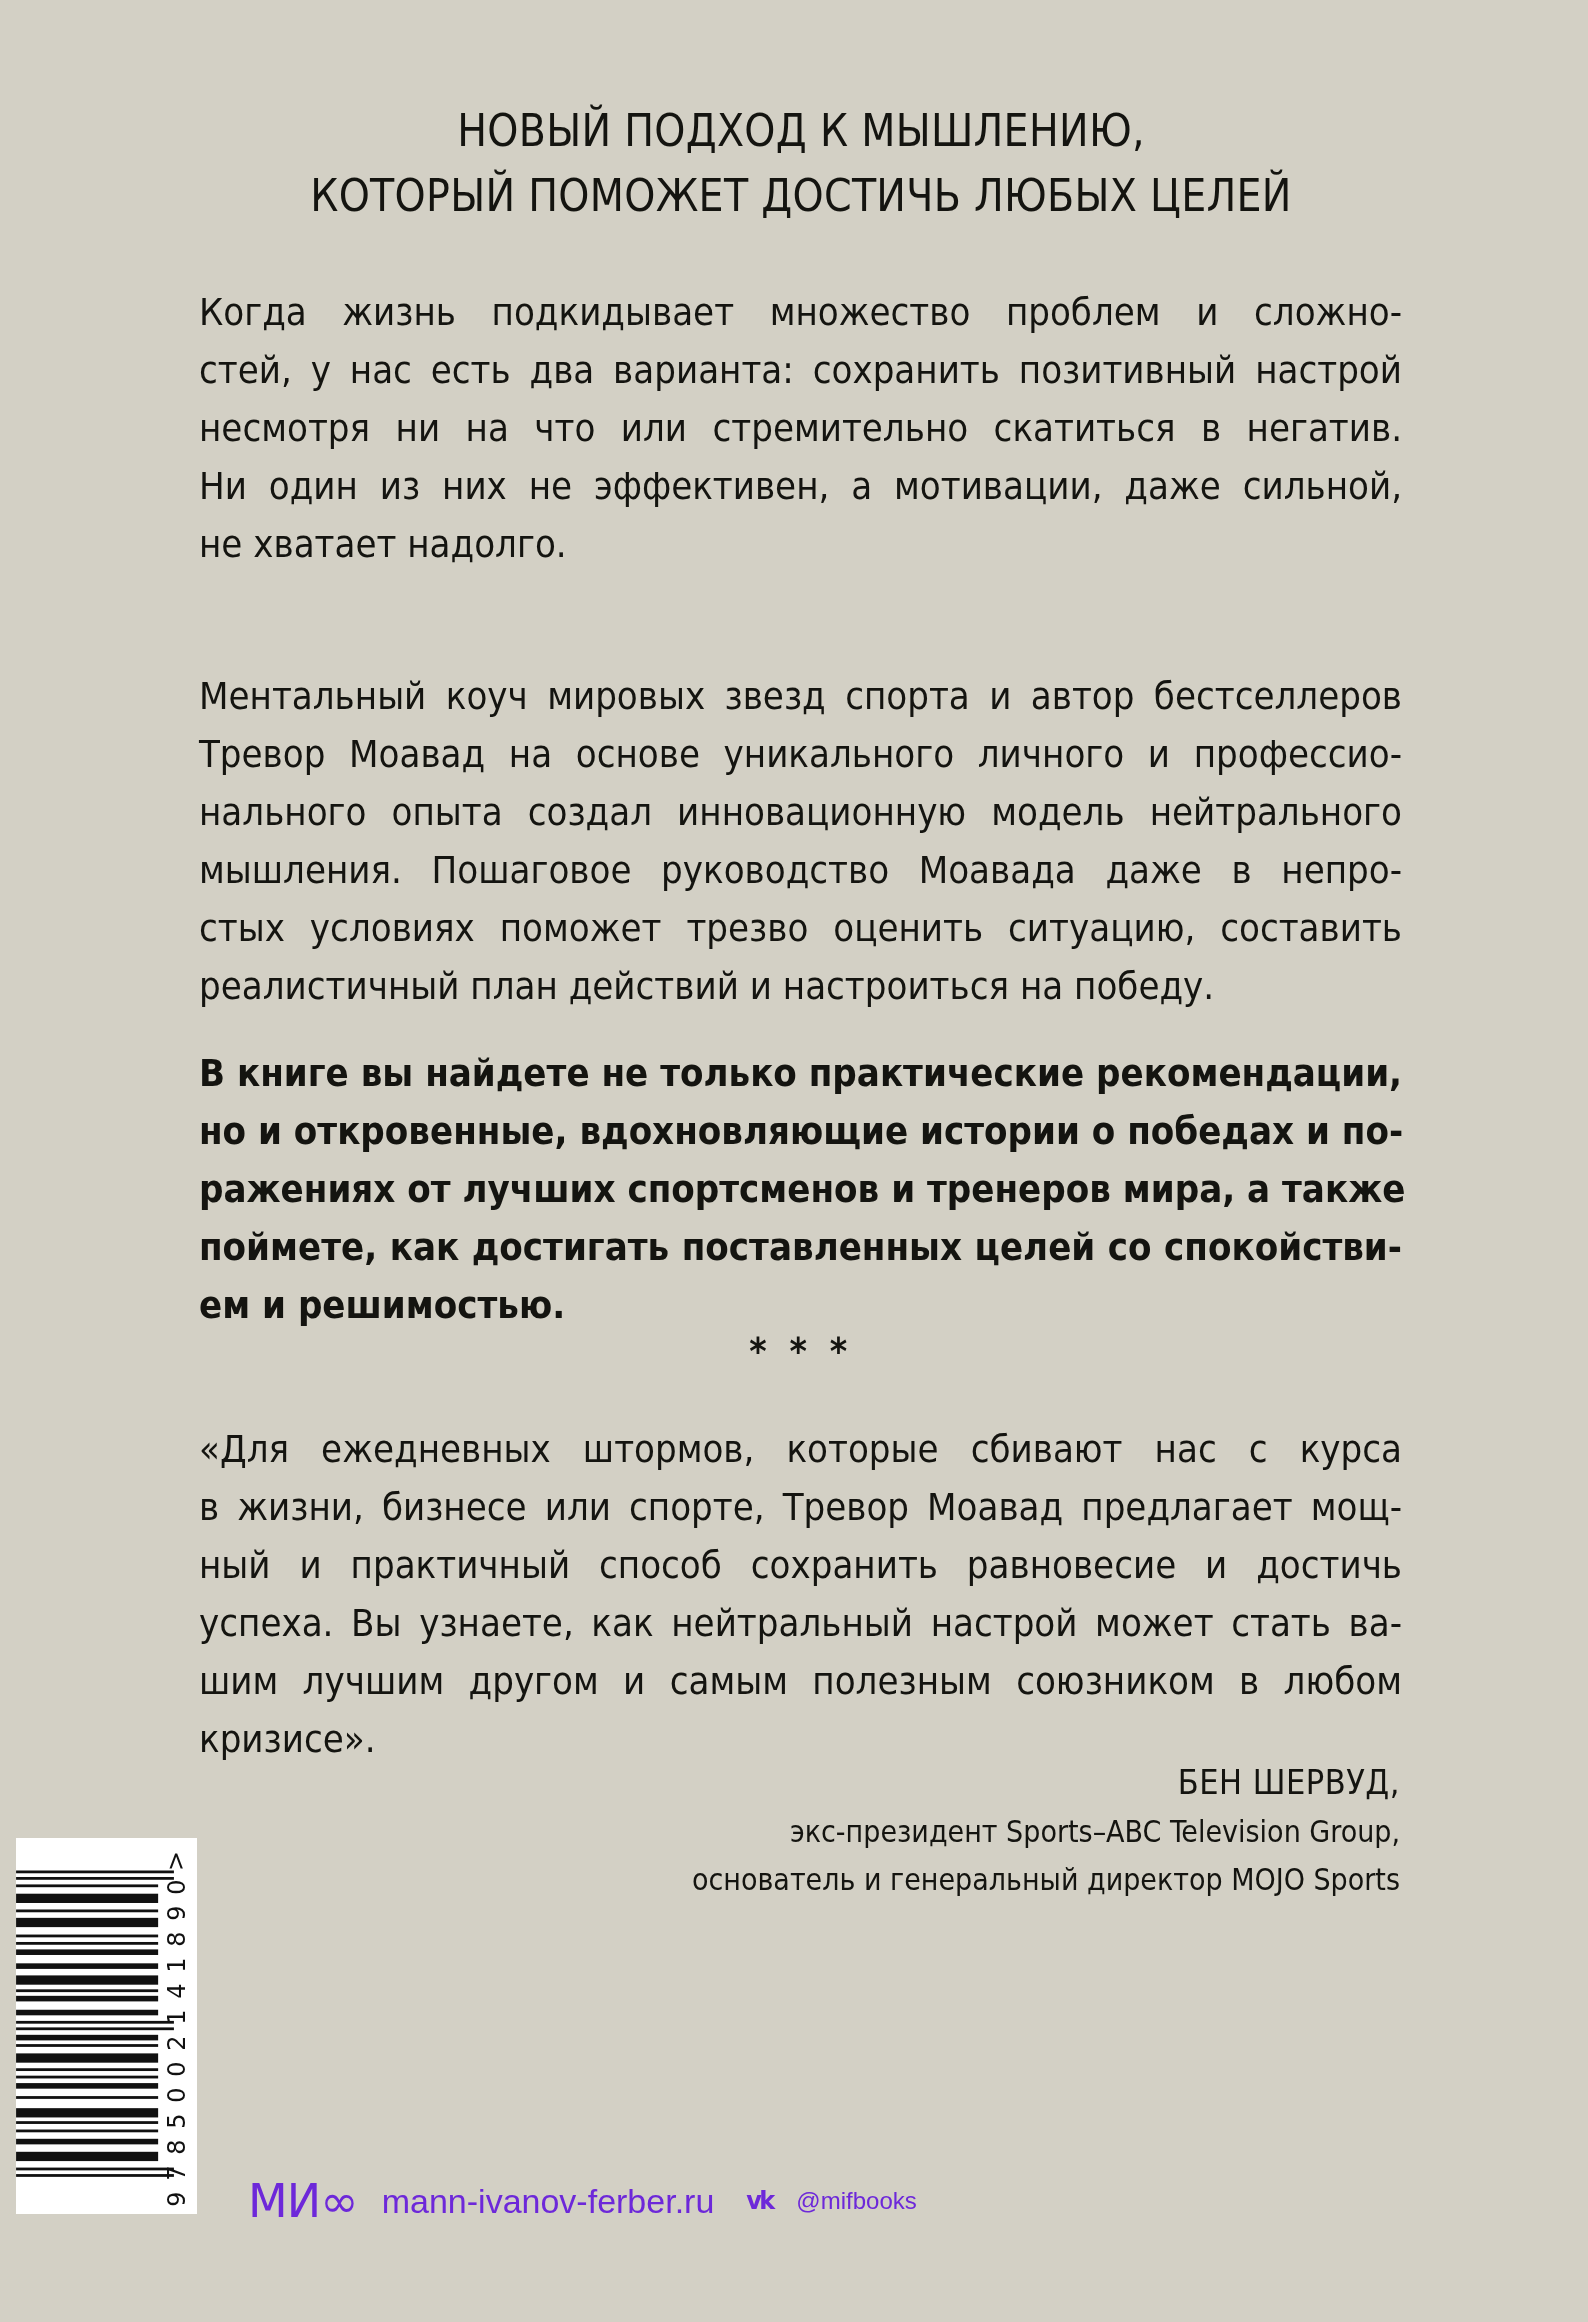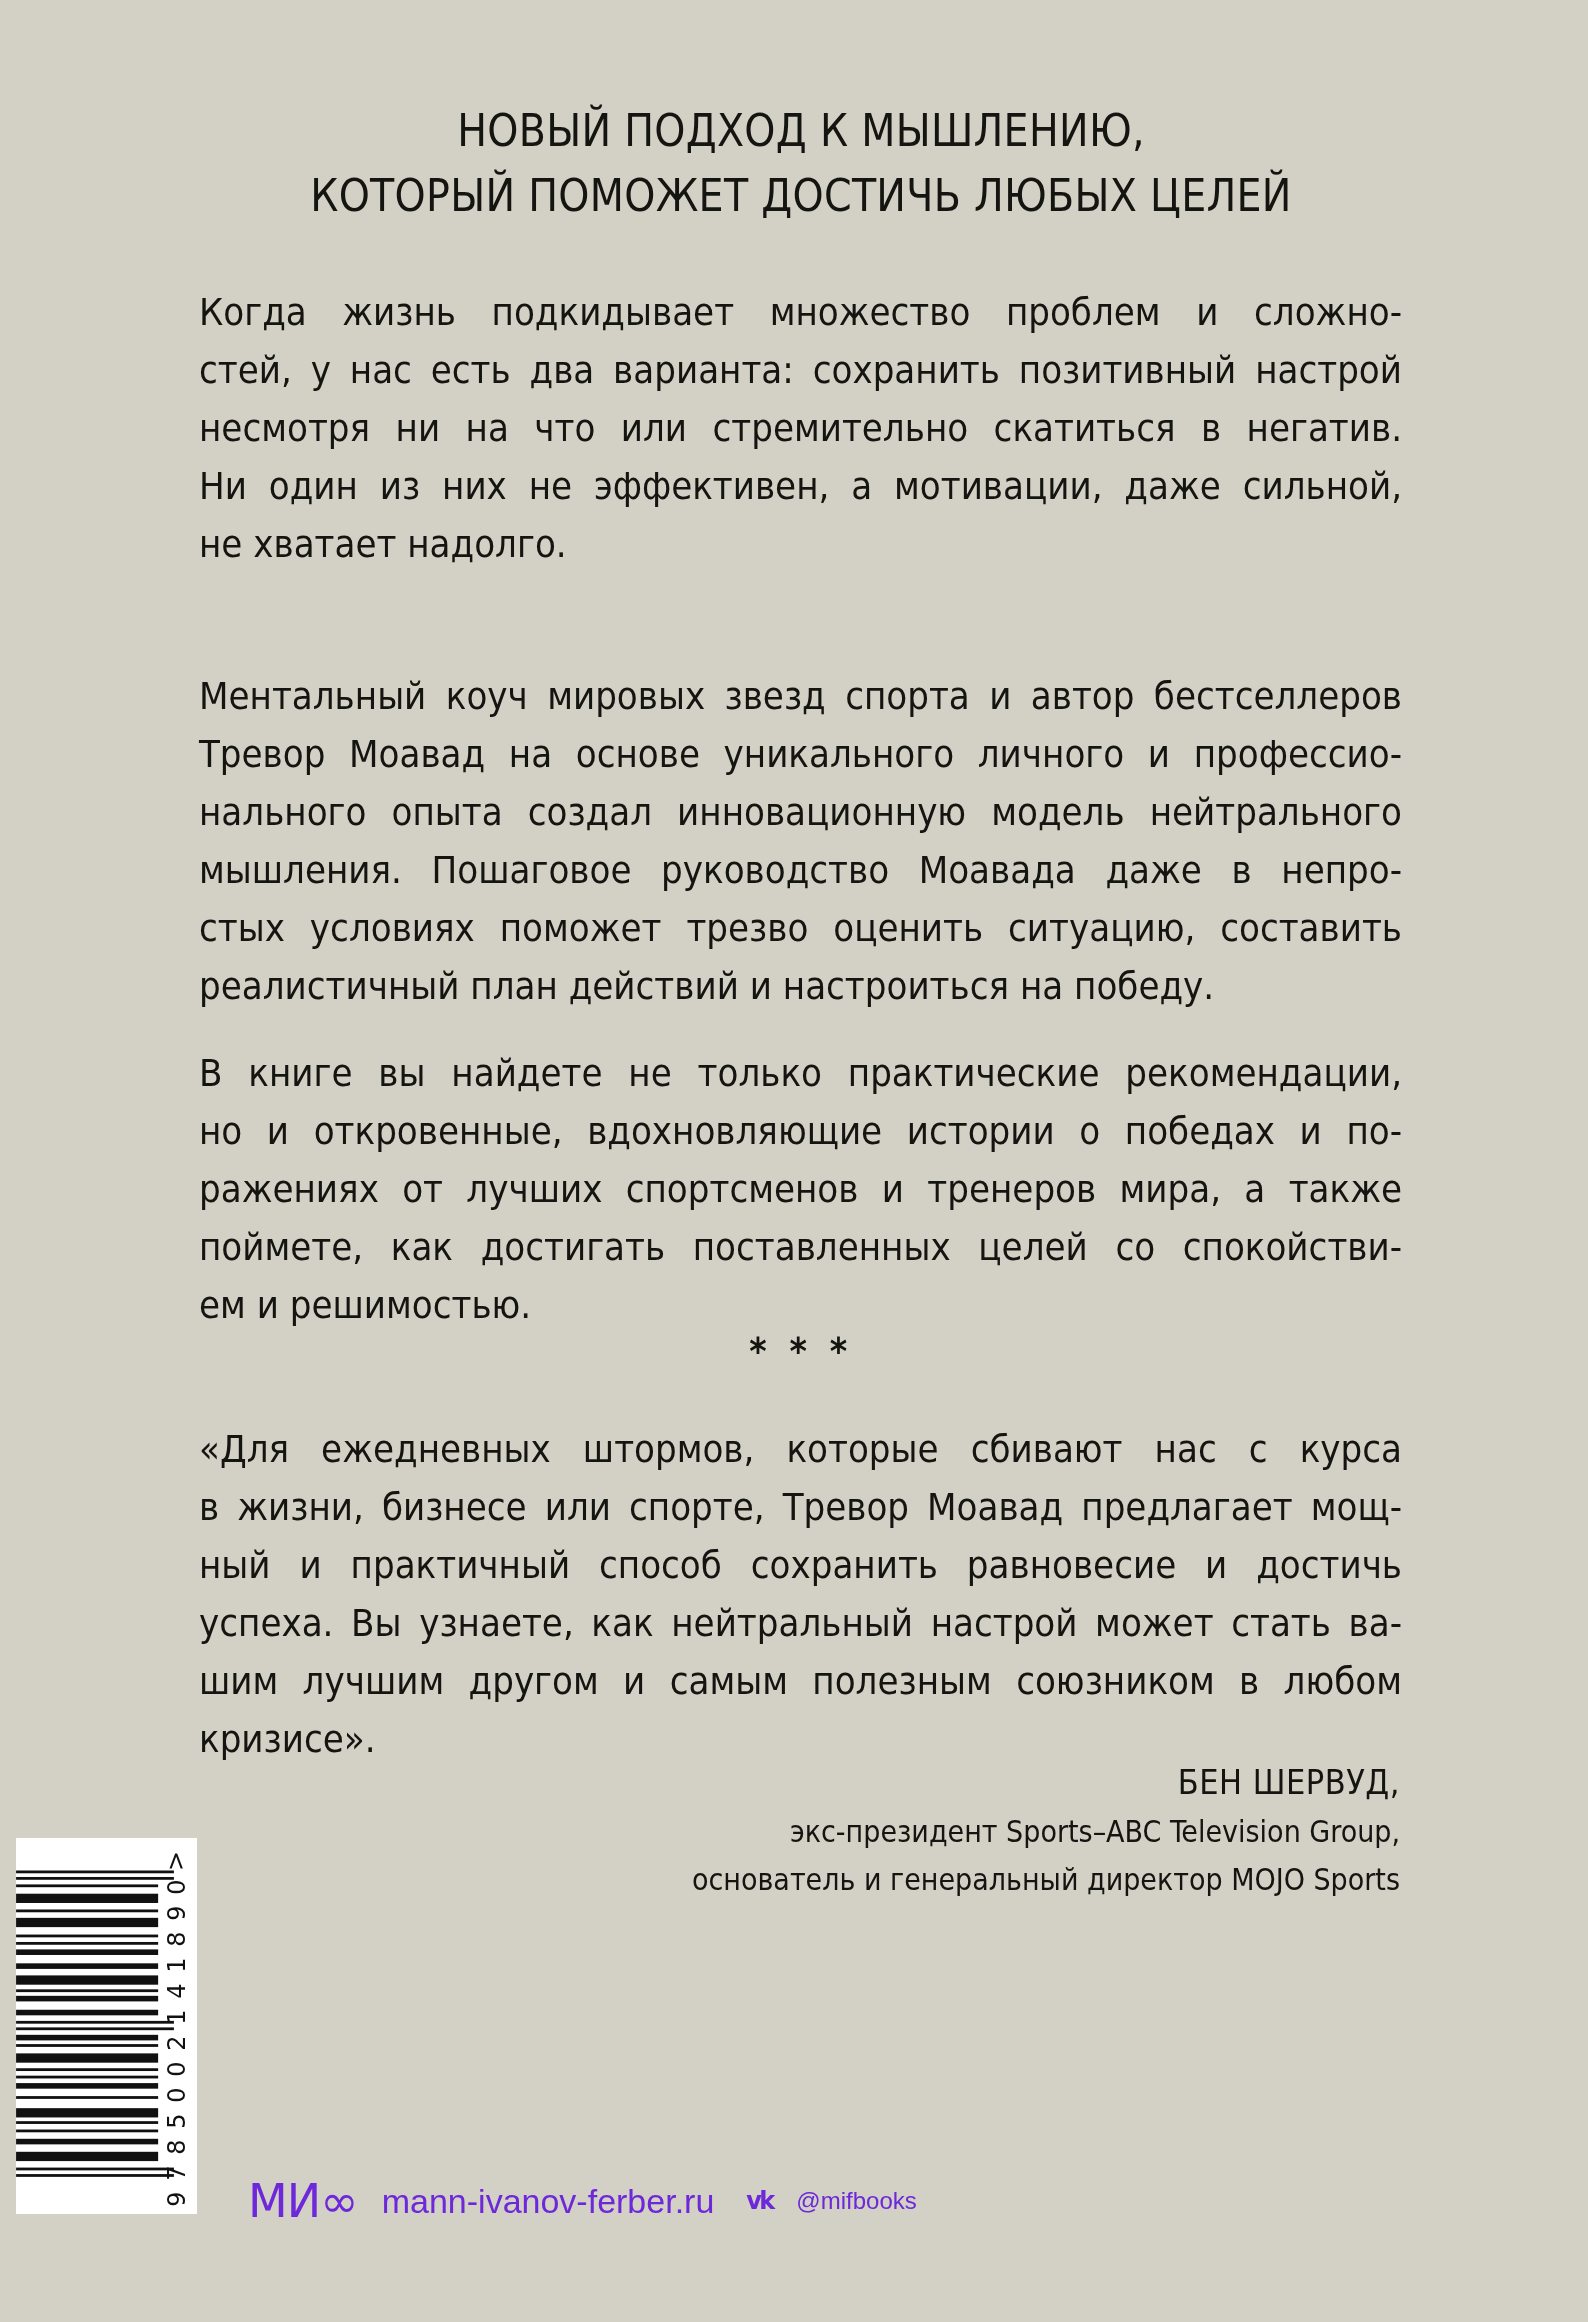--- a/index.html
+++ b/index.html
@@ -49,21 +49,21 @@
       display: block;
       text-align: justify;
       text-align-last: justify;
       white-space: nowrap;
     }
     .body-text .ln.last {
       text-align-last: left;
     }
     #p1 { top: 283px; }
     #p2 { top: 634px; margin-top: 33px; }
-    #p3 { top: 1044px; }
+    #p3 { top: 1044px; font-weight: bold; }
     #p4 { top: 1420px; }
     .separator {
       position: absolute;
       left: 182px;
       width: 1206px;
       top: 1333px;
       text-align: center;
       font-size: 37px;
       line-height: 37px;
       font-weight: bold;

